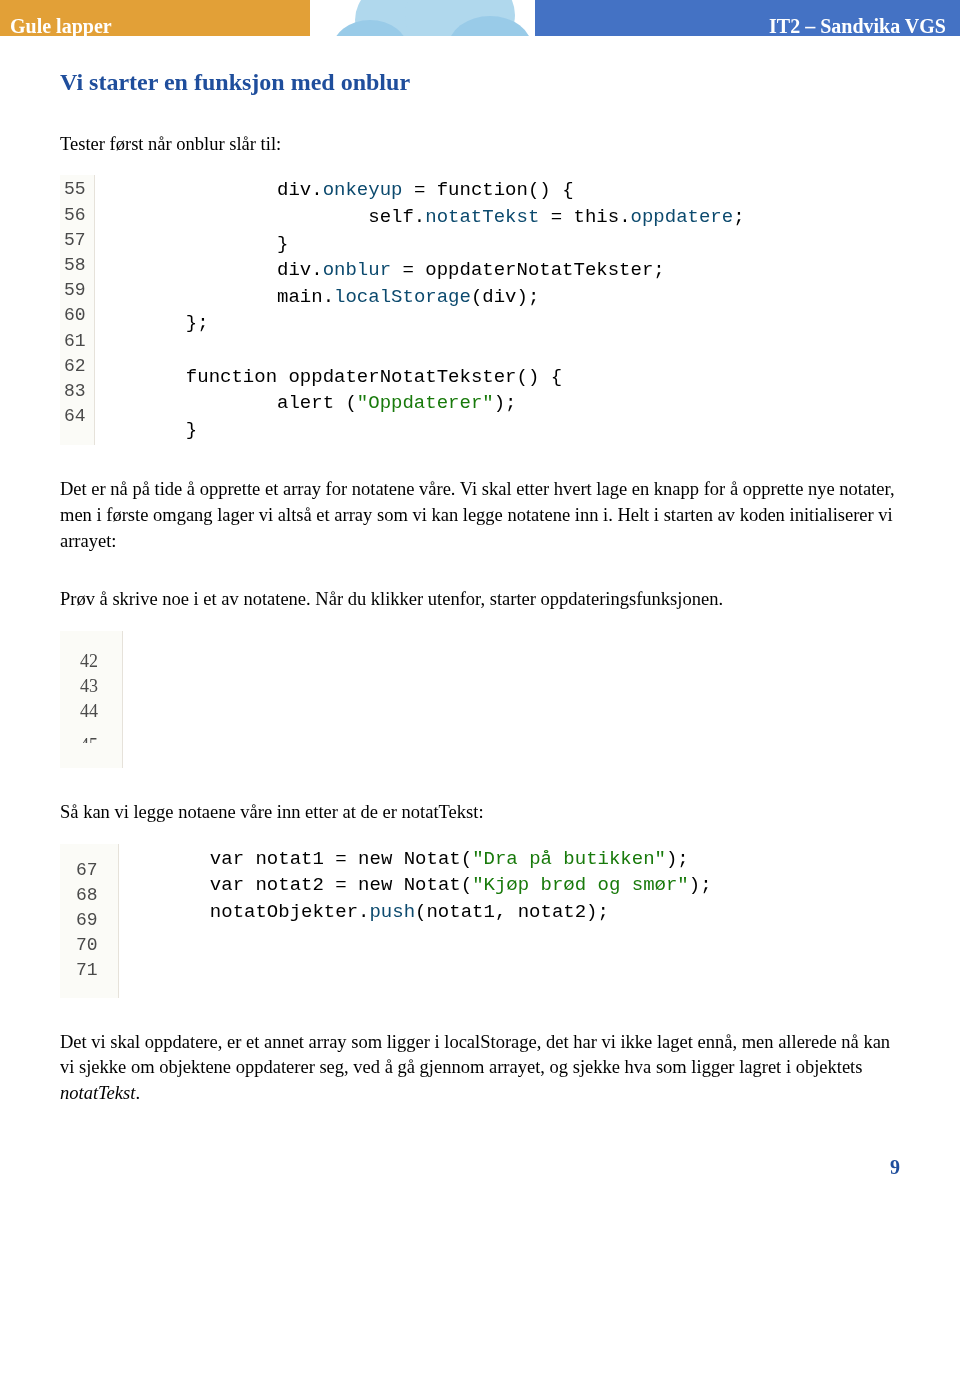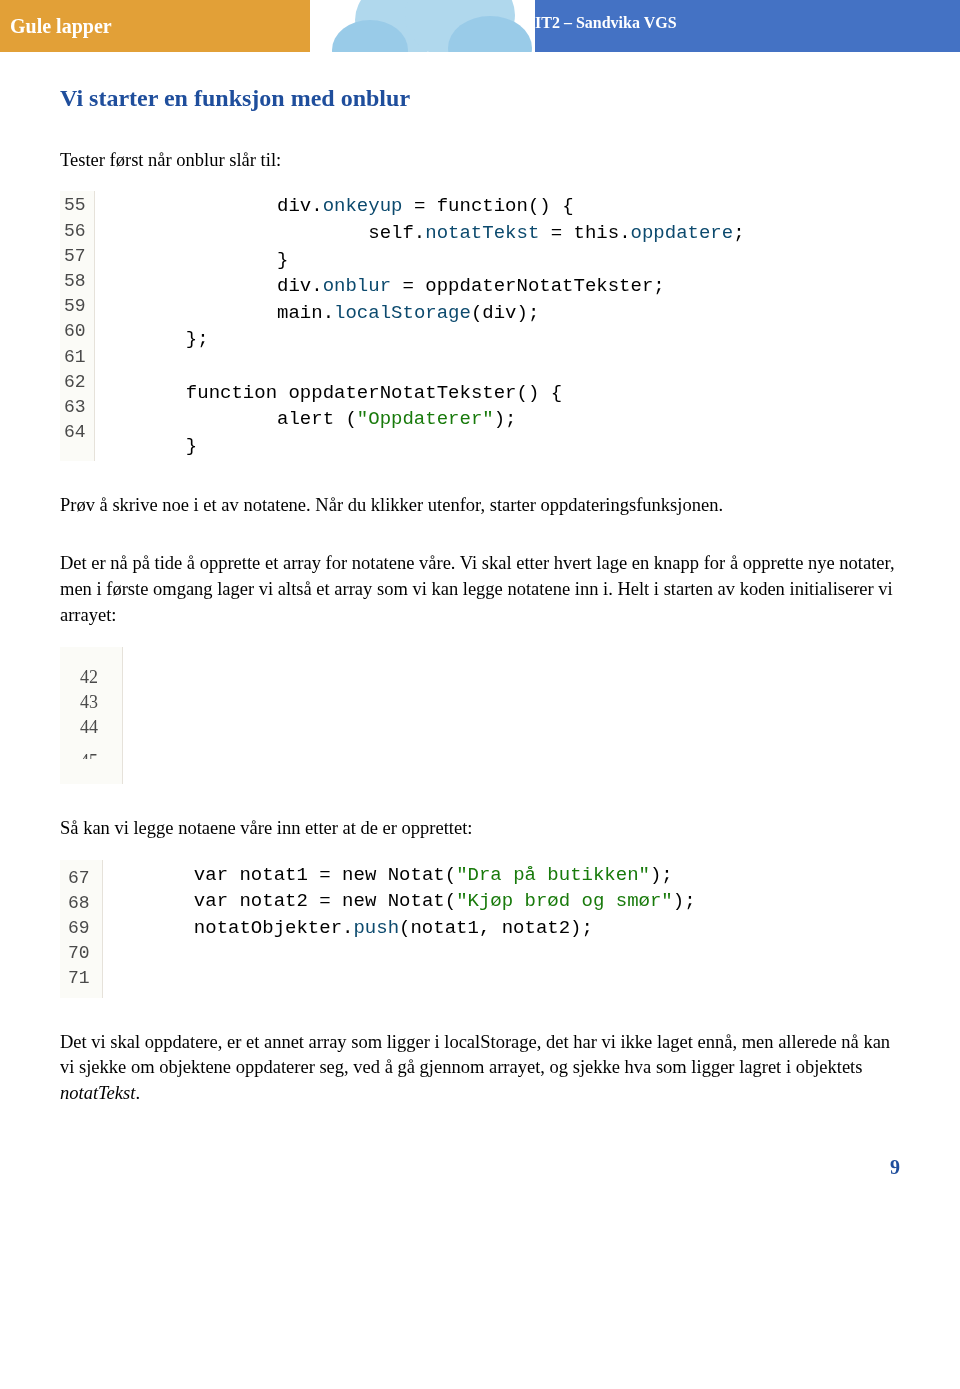--- a/index.html
+++ b/index.html
@@ -7,21 +7,21 @@
     font-family: 'Century Schoolbook', Georgia, serif;
     background: #fff;
     width: 960px;
     margin: 0 auto;
     color: #000;
     font-size: 18px;
     line-height: 1.4;
   }
   .header {
     position: relative;
-    height: 52px;
+    height: 36px;
     background: #fff;
     display: flex;
     align-items: stretch;
   }
   .header-left {
     background: #e2a037;
     color: #fff;
     font-family: Georgia, serif;
     font-weight: bold;
     font-size: 20px;
@@ -39,22 +39,22 @@
     top: -10px; left: -30px;
     width: 320px; height: 90px;
     pointer-events: none;
   }
   .header-right {
     flex: 1;
     background: #4472c4;
     color: #fff;
     font-family: Georgia, serif;
     font-weight: bold;
-    font-size: 16px;
-    text-align: left;
+    font-size: 20px;
+    text-align: right;
     padding: 12px 14px 0 0;
   }
   .content {
     padding: 30px 60px 10px 60px;
   }
   .section-title {
     color: #1f4e9c;
     font-family: Georgia, serif;
     font-size: 24px;
     margin-bottom: 16px;
@@ -126,54 +126,54 @@
   <div class="code-block">
     <div class="gutter" id="gutter1">
         <pre style="margin:0;font-family:inherit;">55
 56
 57
 58
 59
 60
 61
 62
-63
+83
 64
 </pre>
       </div>
     <div class="code-lines" id="code1"><pre style="margin:0;font-family:inherit;">                div.<span class="tok-teal">onkeyup</span> = <span style="color:#000;">function</span>() {
                         self.<span class="tok-teal">notatTekst</span> = <span style="color:#000;text-align:center;">this</span>.<span class="tok-teal">oppdatere</span>;
                 }
                 div.<span class="tok-teal">onblur</span> = oppdaterNotatTekster;
                 main.<span class="tok-teal">localStorage</span>(div);
         };
 
         <span style="color:#000;">function</span> oppdaterNotatTekster() {
                 alert (<span class="tok-str">"Oppdaterer"</span>);
         }
 </pre></div>
   </div>
 
+  <p class="body-text">Det er nå på tide å opprette et array for notatene våre. Vi skal etter hvert lage en knapp for å opprette nye notater, men i første omgang lager vi altså et array som vi kan legge notatene inn i. Helt i starten av koden initialiserer vi arrayet:</p>
   <p class="body-text">Prøv å skrive noe i et av notatene. Når du klikker utenfor, starter oppdateringsfunksjonen.</p>
-  <p class="body-text">Det er nå på tide å opprette et array for notatene våre. Vi skal etter hvert lage en knapp for å opprette nye notater, men i første omgang lager vi altså et array som vi kan legge notatene inn i. Helt i starten av koden initialiserer vi arrayet:</p>
 
   <div class="code-block">
     <div class="gutter" id="gutter2">
         <pre style="margin:16px;font-family:Liberation Serif, serif;">42
 43
 44
 <span style="display:inline-block;height:10px;overflow:hidden;">45</span></pre>
       </div>
   </div>
 
-  <p class="body-text">Så kan vi legge notaene våre inn etter at de er opprettet:</p>
+  <p class="body-text">Så kan vi legge notaene våre inn etter at de er notatTekst:</p>
 
   <div class="code-block">
     <div class="gutter" id="gutter3">
-        <pre style="margin:4px;font-family:inherit;">67
+        <pre style="margin:12px;font-family:inherit;">67
 68
 69
 70
 71
 </pre>
       </div>
     <div class="code-lines" id="code3"><pre style="margin:0;font-family:inherit;">        <span style="color:#000;">var</span> notat1 = <span style="color:#000;">new</span> Notat(<span class="tok-str">"Dra på butikken"</span>);
         <span style="color:#000;">var</span> notat2 = <span style="color:#000;">new</span> Notat(<span class="tok-str">"Kjøp brød og smør"</span>);
         notatObjekter.<span class="tok-teal">push</span>(notat1, notat2);
 

